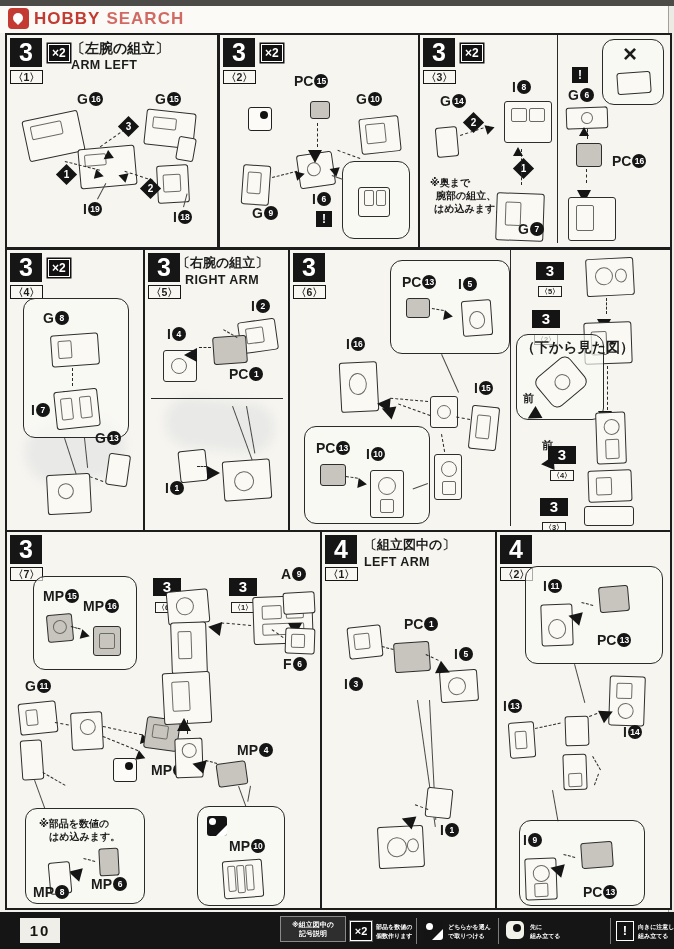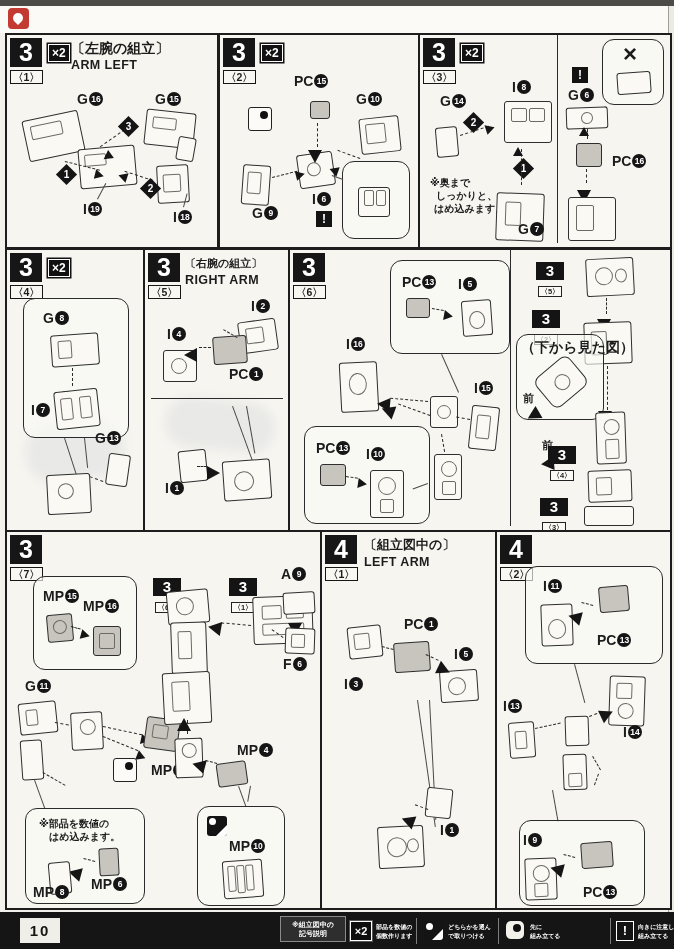--- a/index.html
+++ b/index.html
@@ -71,20 +71,23 @@
 
 <div id="page">
   <div class="topstrip"></div>
   <div class="toppaper"></div>
   <div class="scanedge"></div>
 
   <div class="logo">
     <div class="flame">
         <i></i>
       </div>
+    <div class="logotext">
+      <span>HOBBY</span><span class="s2">SEARCH</span>
+    </div>
   </div>
 
   <div class="panel" style="left:5px;top:33px;width:210px;height:212px;">
     <div class="stepnum" style="left:3px;top:3px;">3</div>
     <div class="substep" style="left:3px;top:35px;">〈1〉</div>
     <div class="mult" style="left:41px;top:9px;">×2</div>
     <div class="tjp" style="left:64px;top:5px;">〔左腕の組立〕</div>
     <div class="ten" style="left:64px;top:23px;">ARM LEFT</div>
     <div class="plabel" style="left:70px;top:56px;">
         <span>G</span>
@@ -203,21 +206,21 @@
     <div class="part" style="left:84px;top:66px;width:46px;height:40px;">
         <div class="in" style="left:6px;top:6px;width:14px;height:12px;"></div>
         <div class="in" style="left:24px;top:6px;width:14px;height:12px;"></div>
       </div>
     <div class="omark" style="left:96px;top:126px;">
         <span>1</span>
       </div>
     <div class="dash" style="left:101px;top:150px;width:36px;transform:rotate(-90deg);"></div>
     <div class="ah" style="left:98px;top:116px;transform:rotate(-90deg);"></div>
     <div class="note" style="left:10px;top:142px;">※奥まで</div>
-    <div class="note" style="left:16px;top:155px;">しっかりと、</div>
+    <div class="note" style="left:16px;top:155px;">腕部の組立、</div>
     <div class="note" style="left:14px;top:168px;">はめ込みます。</div>
     <div class="part" style="left:76px;top:158px;width:46px;height:46px;transform:rotate(2deg);">
         <div class="in" style="left:8px;top:8px;width:14px;height:22px;"></div>
       </div>
     <div class="plabel" style="left:98px;top:186px;">
         <span>G</span>
         <span class="pnum">7</span>
       </div>
     <div style="position:absolute;left:137px;top:0;width:0;height:208px;border-left:1.5px solid #2a2a2a;"></div>
     <div class="warn" style="left:152px;top:32px;">!</div>
@@ -280,21 +283,21 @@
     <div class="ah big" style="left:80px;top:226px;transform:rotate(200deg);"></div>
     <div class="part" style="left:40px;top:224px;width:42px;height:38px;transform:rotate(-3deg);">
         <div class="circ" style="left:10px;top:8px;width:14px;height:14px;"></div>
       </div>
   </div>
 
   <div class="panel" style="left:143px;top:248px;width:145px;height:280px;">
     <div class="ghost" style="left:20px;top:150px;width:110px;height:50px;transform:rotate(6deg);"></div>
     <div class="stepnum" style="left:3px;top:3px;">3</div>
     <div class="substep" style="left:3px;top:35px;">〈5〉</div>
-    <div class="tjp" style="left:40px;top:5px;font-size:11px;">〔右腕の組立〕</div>
+    <div class="tjp" style="left:32px;top:5px;font-size:13px;">〔右腕の組立〕</div>
     <div class="ten" style="left:40px;top:23px;">RIGHT ARM</div>
     <div class="plabel" style="left:106px;top:48px;">
         <span>I</span>
         <span class="pnum">2</span>
       </div>
     <div class="part" style="left:94px;top:70px;width:36px;height:30px;transform:rotate(-8deg);">
         <div class="in" style="left:6px;top:6px;width:16px;height:14px;"></div>
       </div>
     <div class="plabel" style="left:22px;top:76px;">
         <span>I</span>

